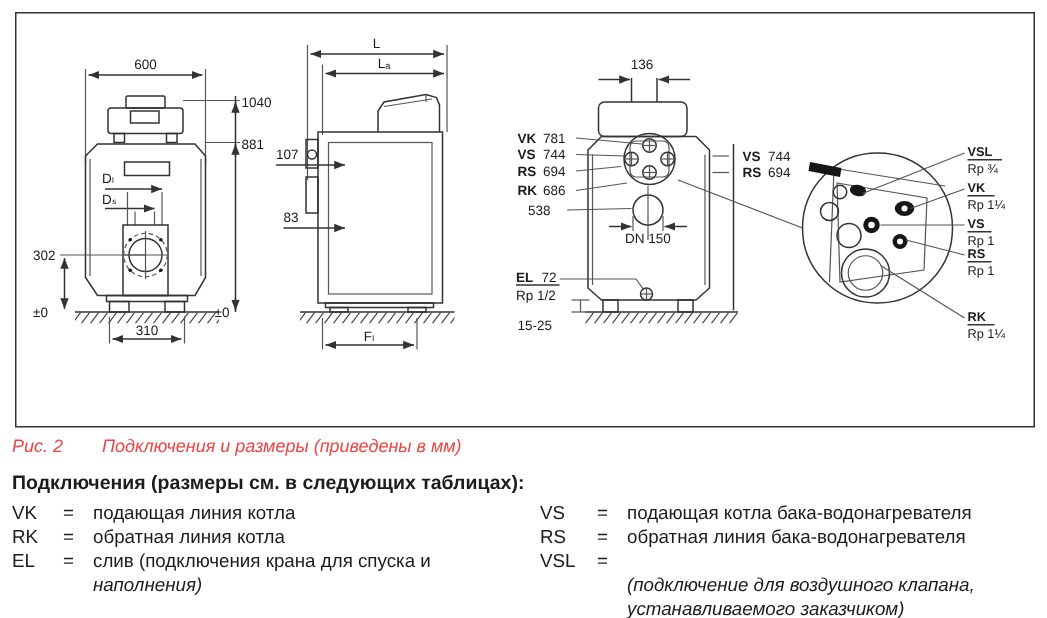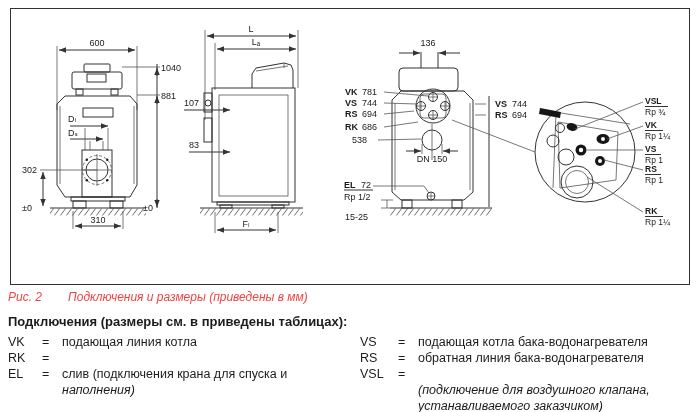--- a/index.html
+++ b/index.html
@@ -274,31 +274,32 @@
       <line x1="645" y1="216.5" x2="663" y2="216.5" class="ln"></line>
       <text x="645" y="225" class="ts">Rp 1¼</text>
     </g>
   </svg>
 
   <div class="caption">
     <span class="cap-label">Рис. 2</span><span>Подключения и размеры (приведены в мм)</span>
   </div>
 
   <div class="legend">
-    <div class="legend-heading">Подключения (размеры см. в приведены таблицах):</div>
+    <div class="legend-heading">Подключения (размеры см. в следующих таблицах):</div>
     <div class="legend-cols">
       <div class="col-left">
         <div class="lrow">
           <span class="abbr">VK</span>
           <span class="eq">=</span>
           <span class="txt">подающая линия котла</span>
         </div>
         <div class="lrow">
           <span class="abbr">RK</span>
           <span class="eq">=</span>
+          <span class="txt">обратная линия котла</span>
         </div>
         <div class="lrow">
           <span class="abbr">EL</span>
           <span class="eq">=</span>
           <span class="txt">слив (подключения крана для спуска и</span>
         </div>
         <div class="cont">наполнения)</div>
       </div>
       <div class="col-right">
         <div class="lrow">

